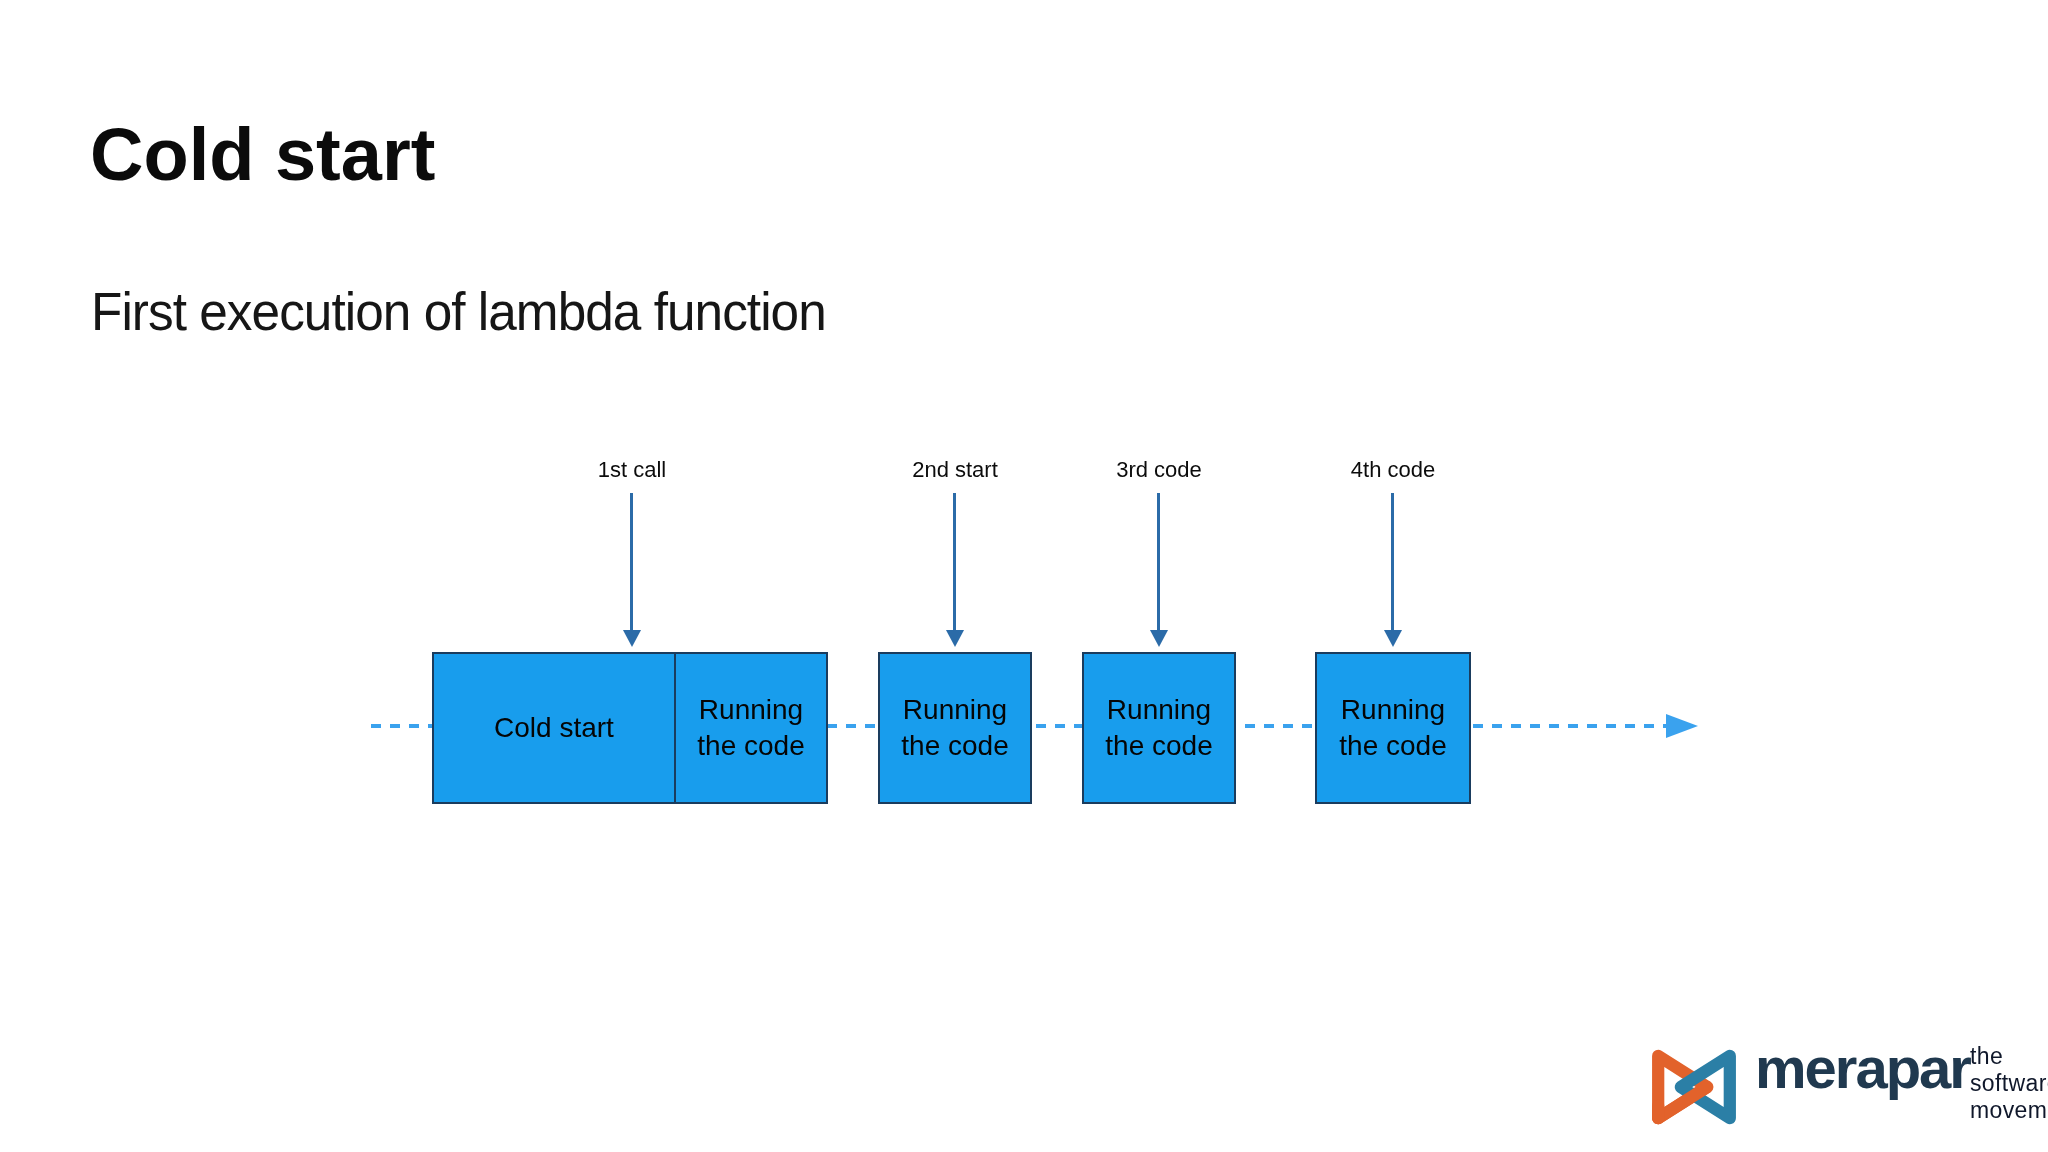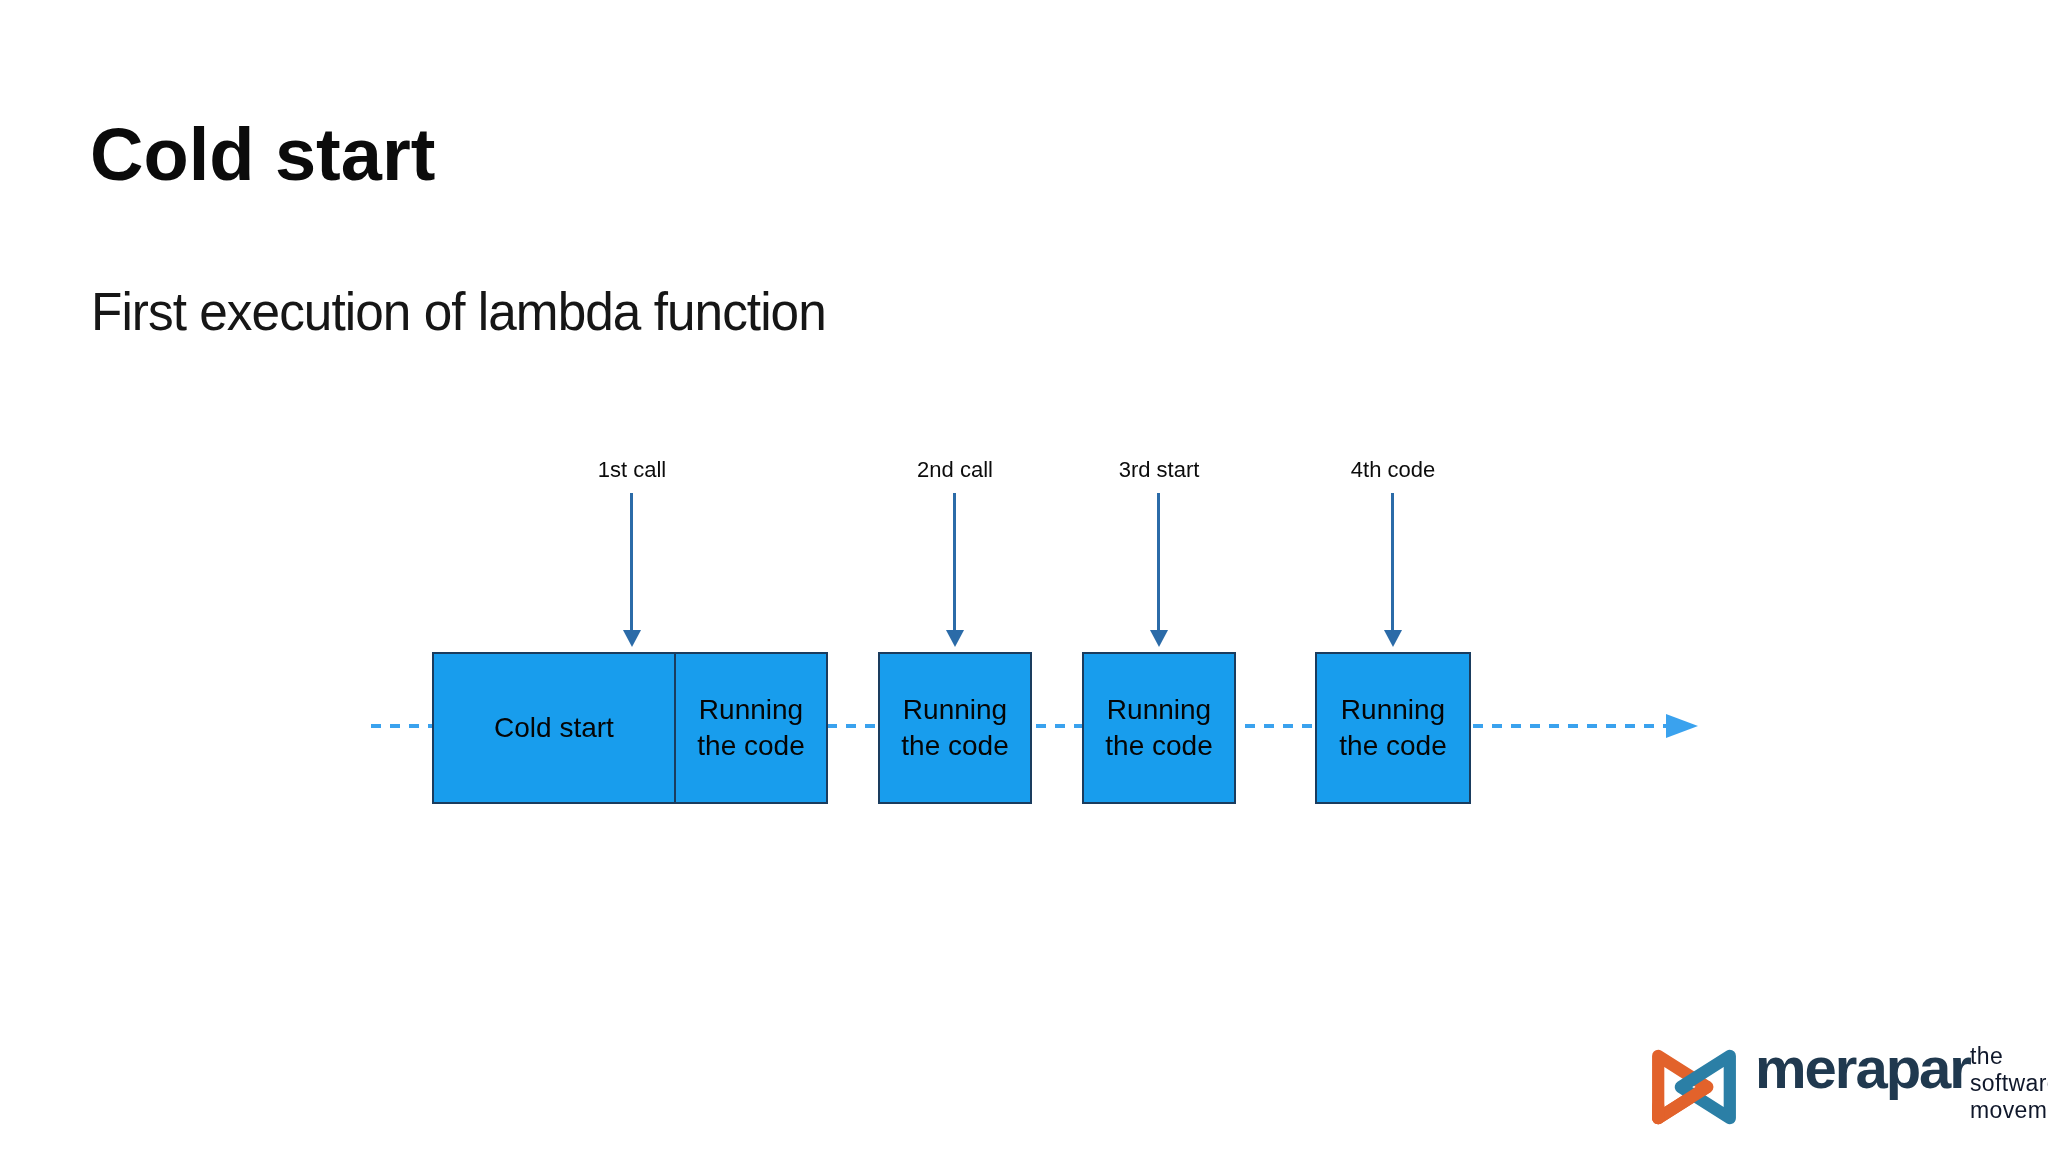--- a/index.html
+++ b/index.html
@@ -62,22 +62,22 @@
 <body>
 
 <div class="slide">
 
   <div class="abs page-title">Cold start</div>
   <div class="abs page-subtitle">First execution of lambda function</div>
 
   <div>
 
     <div class="abs call-label" style="left:552px">1st call</div>
-    <div class="abs call-label" style="left:875px">2nd call</div>
-    <div class="abs call-label" style="left:1079px">3rd start</div>
+    <div class="abs call-label" style="left:875px">2nd start</div>
+    <div class="abs call-label" style="left:1079px">3rd code</div>
     <div class="abs call-label" style="left:1313px">4th code</div>
 
     <div class="abs call-shaft" style="left:630px"></div>
     <div class="abs call-head" style="left:623px"></div>
     <div class="abs call-shaft" style="left:953px"></div>
     <div class="abs call-head" style="left:946px"></div>
     <div class="abs call-shaft" style="left:1157px"></div>
     <div class="abs call-head" style="left:1150px"></div>
     <div class="abs call-shaft" style="left:1391px"></div>
     <div class="abs call-head" style="left:1384px"></div>

